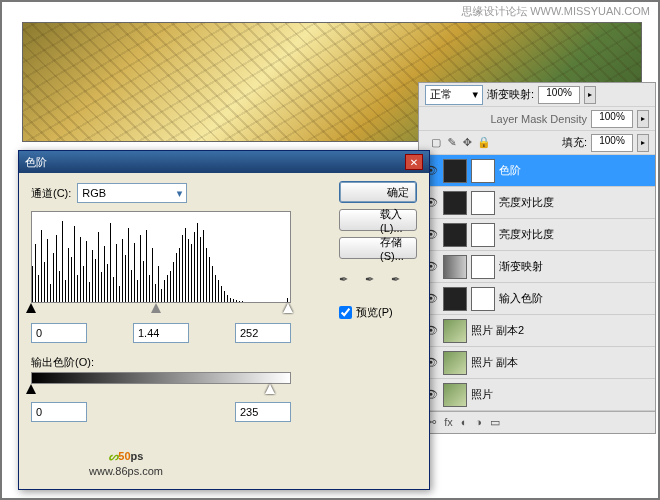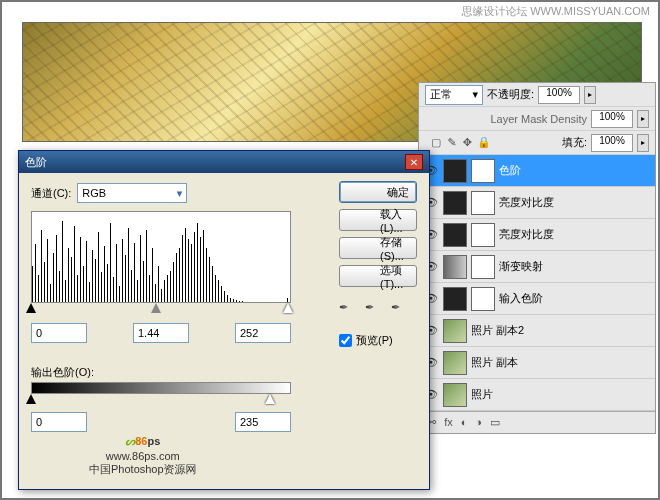--- a/index.html
+++ b/index.html
@@ -39,42 +39,42 @@
 .handle.gray { border-bottom-color: #888; }
 .handle.white { border-bottom-color: #fff; filter: drop-shadow(0 0 1px #000); }
 .inputs-row { display: flex; justify-content: space-between; width: 260px; margin-top: 2px; }
 .num-input { width: 56px; height: 20px; background: #fff; border: 1px solid #7b9ebd; text-align: left; padding: 0 4px; }
 .buttons-col { position: absolute; top: 8px; right: 12px; display: flex; flex-direction: column; gap: 6px; width: 78px; }
 .dlg-btn { height: 22px; background: linear-gradient(#fff, #e0e0e0); border: 1px solid #888; border-radius: 3px; display: flex; align-items: center; justify-content: center; padding-left: 40px; }
 .dlg-btn:first-child { border: 1px solid #3a6ea5; box-shadow: 0 0 0 1px #7b9ebd inset; }
 .eyedroppers { display: flex; gap: 8px; margin-top: 8px; justify-content: flex-start; }
 .dropper { width: 18px; height: 18px; color: #444; }
 .preview-check { display: flex; align-items: center; gap: 4px; margin-top: 8px; }
-.output-section { margin-top: 22px; }
+.output-section { margin-top: 12px; }
 .watermark { position: absolute; bottom: 12px; left: 70px; display: flex; flex-direction: column; align-items: center; font-size: 10px; color: #333; pointer-events: none; }
 .watermark .logo { font-size: 20px; font-weight: bold; }
 .watermark .logo span.e { color: #e07000; }
 .watermark .logo span.s { color: #7bb000; font-style: italic; }
 </style>
 </head>
 <body>
 
 <div class="header-text">
   <span>思缘设计论坛</span> <span>WWW.MISSYUAN.COM</span>
 </div>
 
 <div class="canvas-area"></div>
 
 <div class="panel-right">
   <div class="panel-row">
     <div class="channel-select" style="width:58px">
       <span>正常</span>
         <span>▾</span>
     </div>
-    <span>不透明度:</span>
+    <span>渐变映射:</span>
     <div class="small-input">100%</div>
     <div class="arrow-btn">▸</div>
   </div>
   <div class="panel-row">
     <span style="flex:1;text-align:right;color:#666">Layer Mask Density</span>
     <div class="small-input">100%</div>
     <div class="arrow-btn">▸</div>
   </div>
   <div class="panel-row">
     <div class="icon-row">
@@ -270,31 +270,29 @@
       <div class="inputs-row">
         <input class="num-input" value="0" style="">
         <input class="num-input" value="235" style="">
       </div>
     </div>
 
     <div class="buttons-col">
       <div class="dlg-btn">确定</div>
       <div class="dlg-btn">载入(L)...</div>
       <div class="dlg-btn">存储(S)...</div>
-      <div class="dlg-btn">选项(T)...</div>
       <div class="eyedroppers">
         <span class="dropper">✒</span>
         <span class="dropper">✒</span>
         <span class="dropper">✒</span>
       </div>
       <label class="preview-check">
         <input type="checkbox" checked="" style="">
         <span>预览(P)</span>
       </label>
     </div>
 
     <div class="watermark">
-      <div class="logo"><span class="s">ᔕ</span><span class="e">86</span><span>ps</span></div>
+      <div class="logo"><span class="s">ᔕ</span><span class="e">50</span><span>ps</span></div>
       <div>www.86ps.com</div>
-      <div>中国Photoshop资源网</div>
     </div>
   </div>
 </div>
 
 </body></html>

